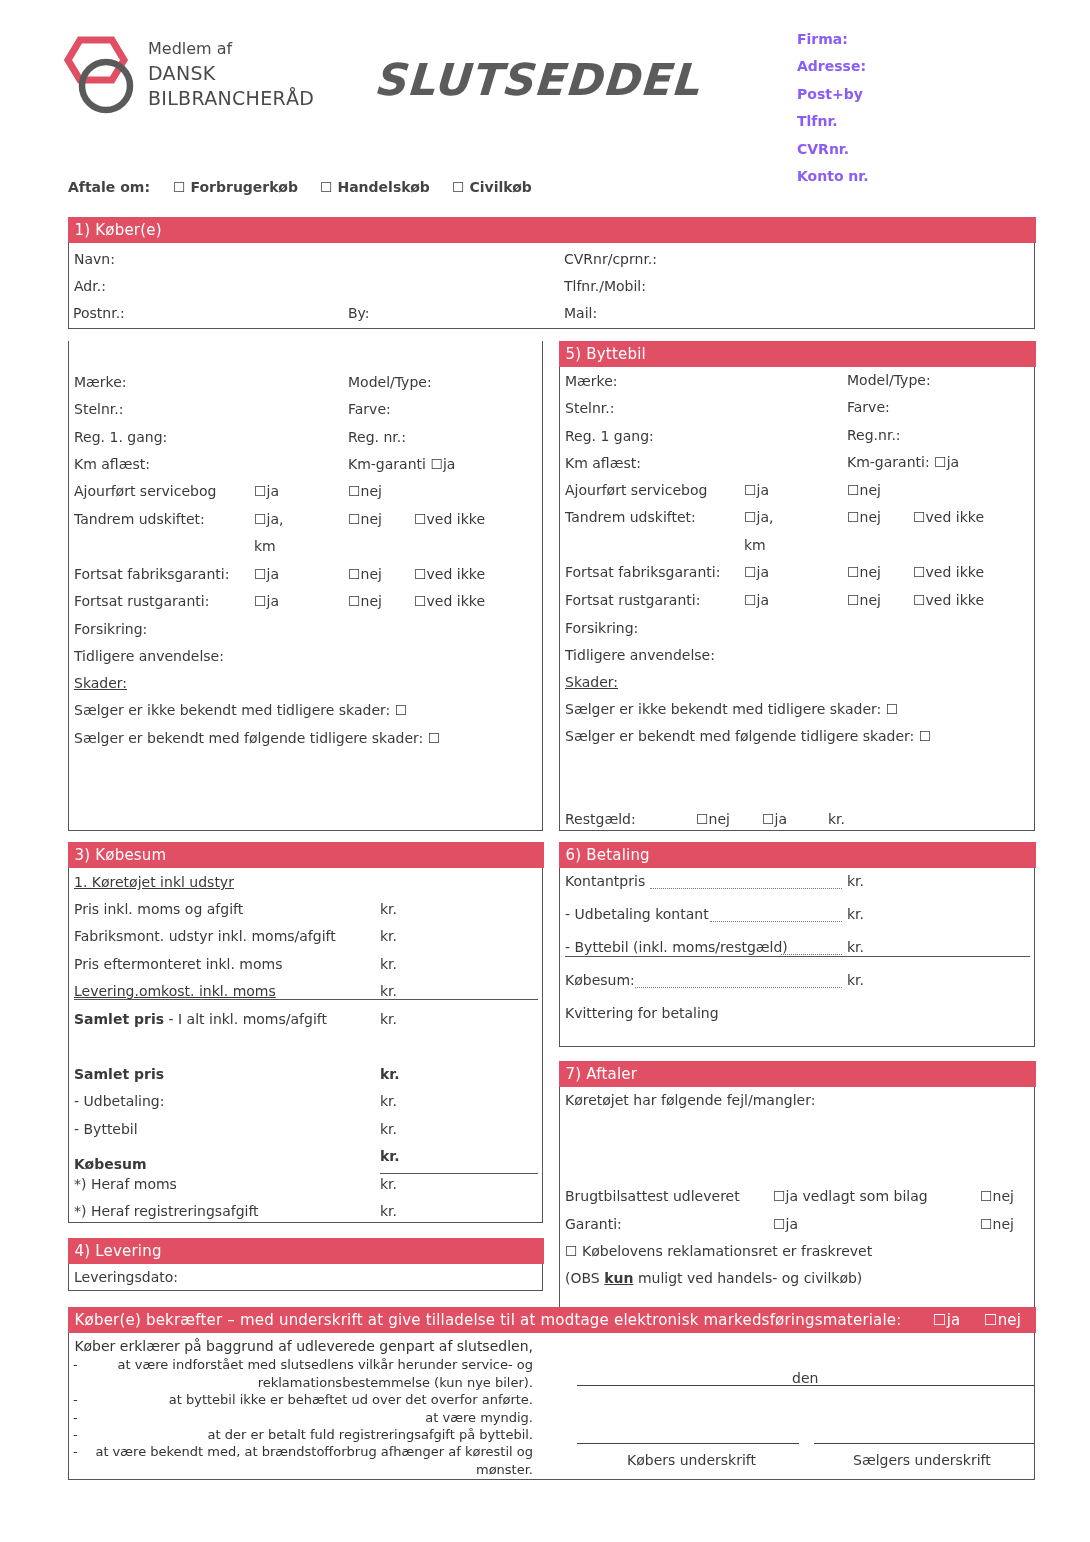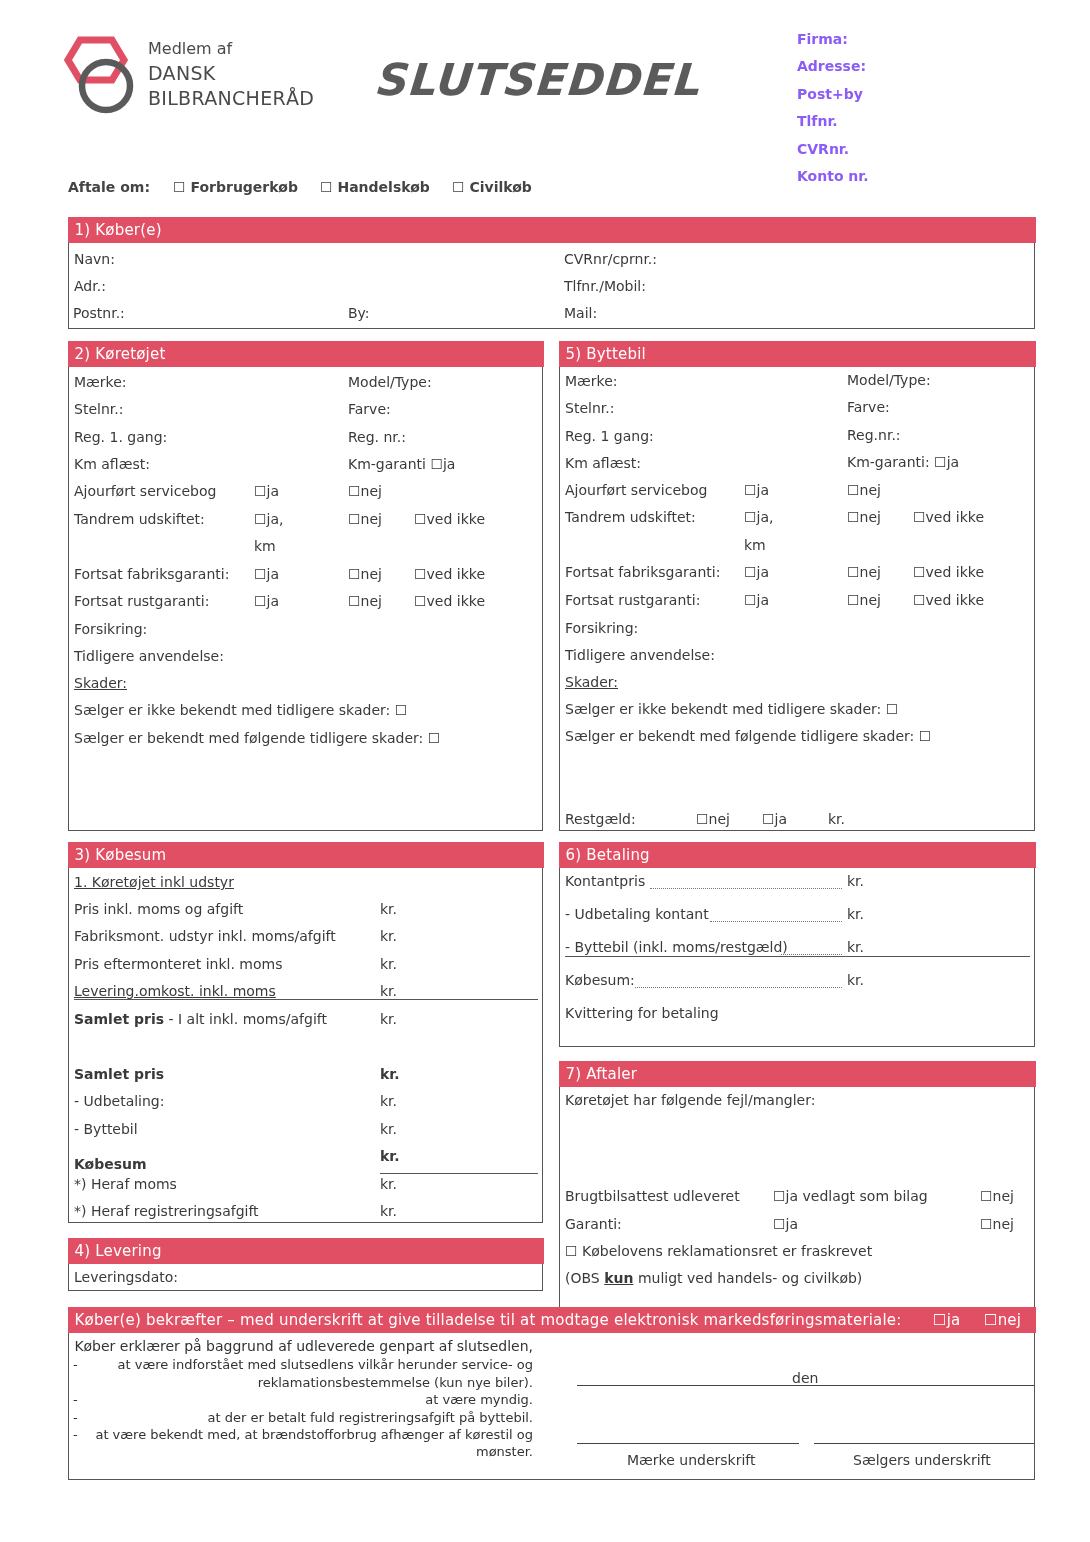--- a/index.html
+++ b/index.html
@@ -90,21 +90,20 @@
   <div class="row" style="left:5px;top:34px;">Navn:</div>
   <div class="row" style="left:5px;top:61px;">Adr.:</div>
   <div class="row" style="left:4px;top:88px;">Postnr.:</div>
   <div class="row" style="left:279px;top:88px;">By:</div>
   <div class="row" style="left:495px;top:34px;">CVRnr/cprnr.:</div>
   <div class="row" style="left:495px;top:61px;">Tlfnr./Mobil:</div>
   <div class="row" style="left:495px;top:88px;">Mail:</div>
 </div>
 
 <div class="box" style="left:68px;top:341px;width:475px;height:490px;">
-  <div class="box-head">2) Køretøjet</div>
   <div class="row" style="left:5px;top:33px;">Mærke:</div>
   <div class="row" style="left:279px;top:33px;">Model/Type:</div>
   <div class="row" style="left:5px;top:60px;">Stelnr.:</div>
   <div class="row" style="left:279px;top:60px;">Farve:</div>
   <div class="row" style="left:5px;top:88px;">Reg. 1. gang:</div>
   <div class="row" style="left:279px;top:88px;">Reg. nr.:</div>
   <div class="row" style="left:5px;top:115px;">Km aflæst:</div>
   <div class="row" style="left:279px;top:115px;"><span>Km-garanti</span> <span class="cb"></span><span>ja</span></div>
 
   <div class="row" style="left:5px;top:142px;">Ajourført servicebog</div>
@@ -254,25 +253,26 @@
 
 <div class="box" style="left:68px;top:1307px;width:967px;height:173px;">
   <div class="box-head" style="font-weight:normal;font-size:15px;color:#fff;">
     <span>Køber(e) bekræfter – med underskrift at give tilladelse til at modtage elektronisk markedsføringsmateriale:</span>
     <span style="position:absolute;left:864px;top:0;"><span class="cb"></span><span>ja</span></span>
     <span style="position:absolute;left:915px;top:0;"><span class="cb"></span><span>nej</span></span>
   </div>
   <div class="bullets" style="width:460px;top:31px;">
     <div class="intro">Køber erklærer på baggrund af udleverede genpart af slutsedlen,</div>
     <div class="li">at være indforstået med slutsedlens vilkår herunder service- og reklamationsbestemmelse (kun nye biler).</div>
+    <div class="li">at byttebil ikke er behæftet ud over det overfor anførte.</div>
     <div class="li">at være myndig.</div>
     <div class="li">at der er betalt fuld registreringsafgift på byttebil.</div>
     <div class="li">at være bekendt med, at brændstofforbrug afhænger af kørestil og mønster.</div>
   </div>
 
   <div class="sigline" style="left:508px;top:78px;width:457px;"></div>
   <div class="row" style="left:723px;top:63px;">den</div>
 
   <div class="sigline" style="left:508px;top:136px;width:222px;"></div>
   <div class="sigline" style="left:745px;top:136px;width:220px;"></div>
-  <div class="row" style="left:558px;top:145px;">Mærke underskrift</div>
+  <div class="row" style="left:558px;top:145px;">Købers underskrift</div>
   <div class="row" style="left:784px;top:145px;">Sælgers underskrift</div>
 </div>
 
 </body></html>

